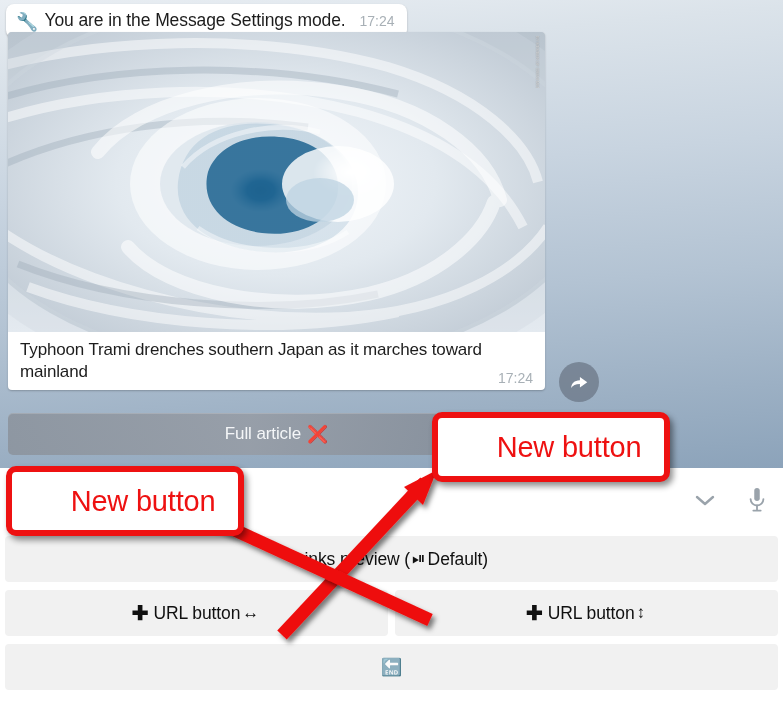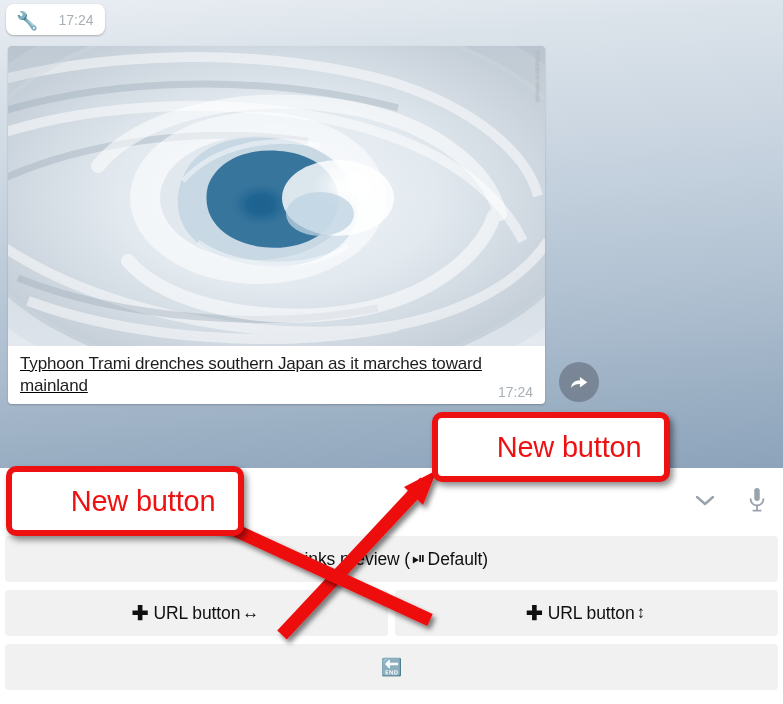--- a/index.html
+++ b/index.html
@@ -58,27 +58,26 @@
   }
   #service-bubble .svc-time {
     font-size: 14px;
     color: #a8b0b6;
     margin-left: 14px;
   }
 
   
   #photo-bubble {
     position: absolute;
-    left: 8px; top: 46px;
+    left: 8px; top: 32px;
     width: 537px;
     background: #ffffff;
     border-radius: 4px;
     box-shadow: 0 1px 2px rgba(0,0,0,0.22);
     overflow: hidden;
-    text-decoration: underline;
   }
   #photo-wrap {
     position: relative;
     width: 537px;
     height: 300px;
     overflow: hidden;
     background: #c6ced6;
   }
   #photo-wrap svg { display:block; }
   #photo-watermark {
@@ -253,20 +252,21 @@
   #callout-right { left: 432px; top: 412px; width: 190px; height: 58px; }
   #callout-left  { left: 6px;   top: 466px; width: 190px; height: 58px; }
 </style>
 </head>
 <body>
 
 <div id="chat-area">
 
   <div id="service-bubble">
     <span class="wrench">🔧</span>
+    <span class="svc-text">You are in the Message Settings mode.</span>
     <span class="svc-time">17:24</span>
   </div>
 
   <div id="photo-bubble">
     <div id="photo-wrap">
       <svg width="537" height="300" viewBox="0 0 537 300" preserveAspectRatio="none">
         <defs>
           <radialGradient id="gEye" cx="46%" cy="52%" r="17%">
             <stop offset="0%" stop-color="#1a5a86"></stop>
             <stop offset="45%" stop-color="#2a6f9c"></stop>
@@ -319,20 +319,24 @@
         <ellipse cx="268" cy="150" rx="330" ry="195" fill="none" stroke="#cfd8e0" stroke-width="28" opacity="0.35"></ellipse>
       </svg>
       <div id="photo-watermark">BY MEMBER OF CREW MEMBER</div>
     </div>
     <div id="photo-caption">
       <span class="cap-text">Typhoon Trami drenches southern Japan as it marches toward mainland</span>
       <span class="cap-time">17:24</span>
     </div>
   </div>
 
+  <div id="inline-kb">
+    <span class="kb-label">Full article</span>
+    <span class="kb-emoji">❌</span>
+  </div>
 
   <div id="share-btn">
     <svg width="22" height="22" viewBox="0 0 24 24">
       <path d="M13 6.5 L21 12.2 L13 17.9 L13 14.2
                C8.2 14.2 5.4 15.6 3.4 18.6
                C4.0 13.2 6.6 10.4 13 10.1 Z" fill="#ffffff"></path>
     </svg>
   </div>
 </div>
 

